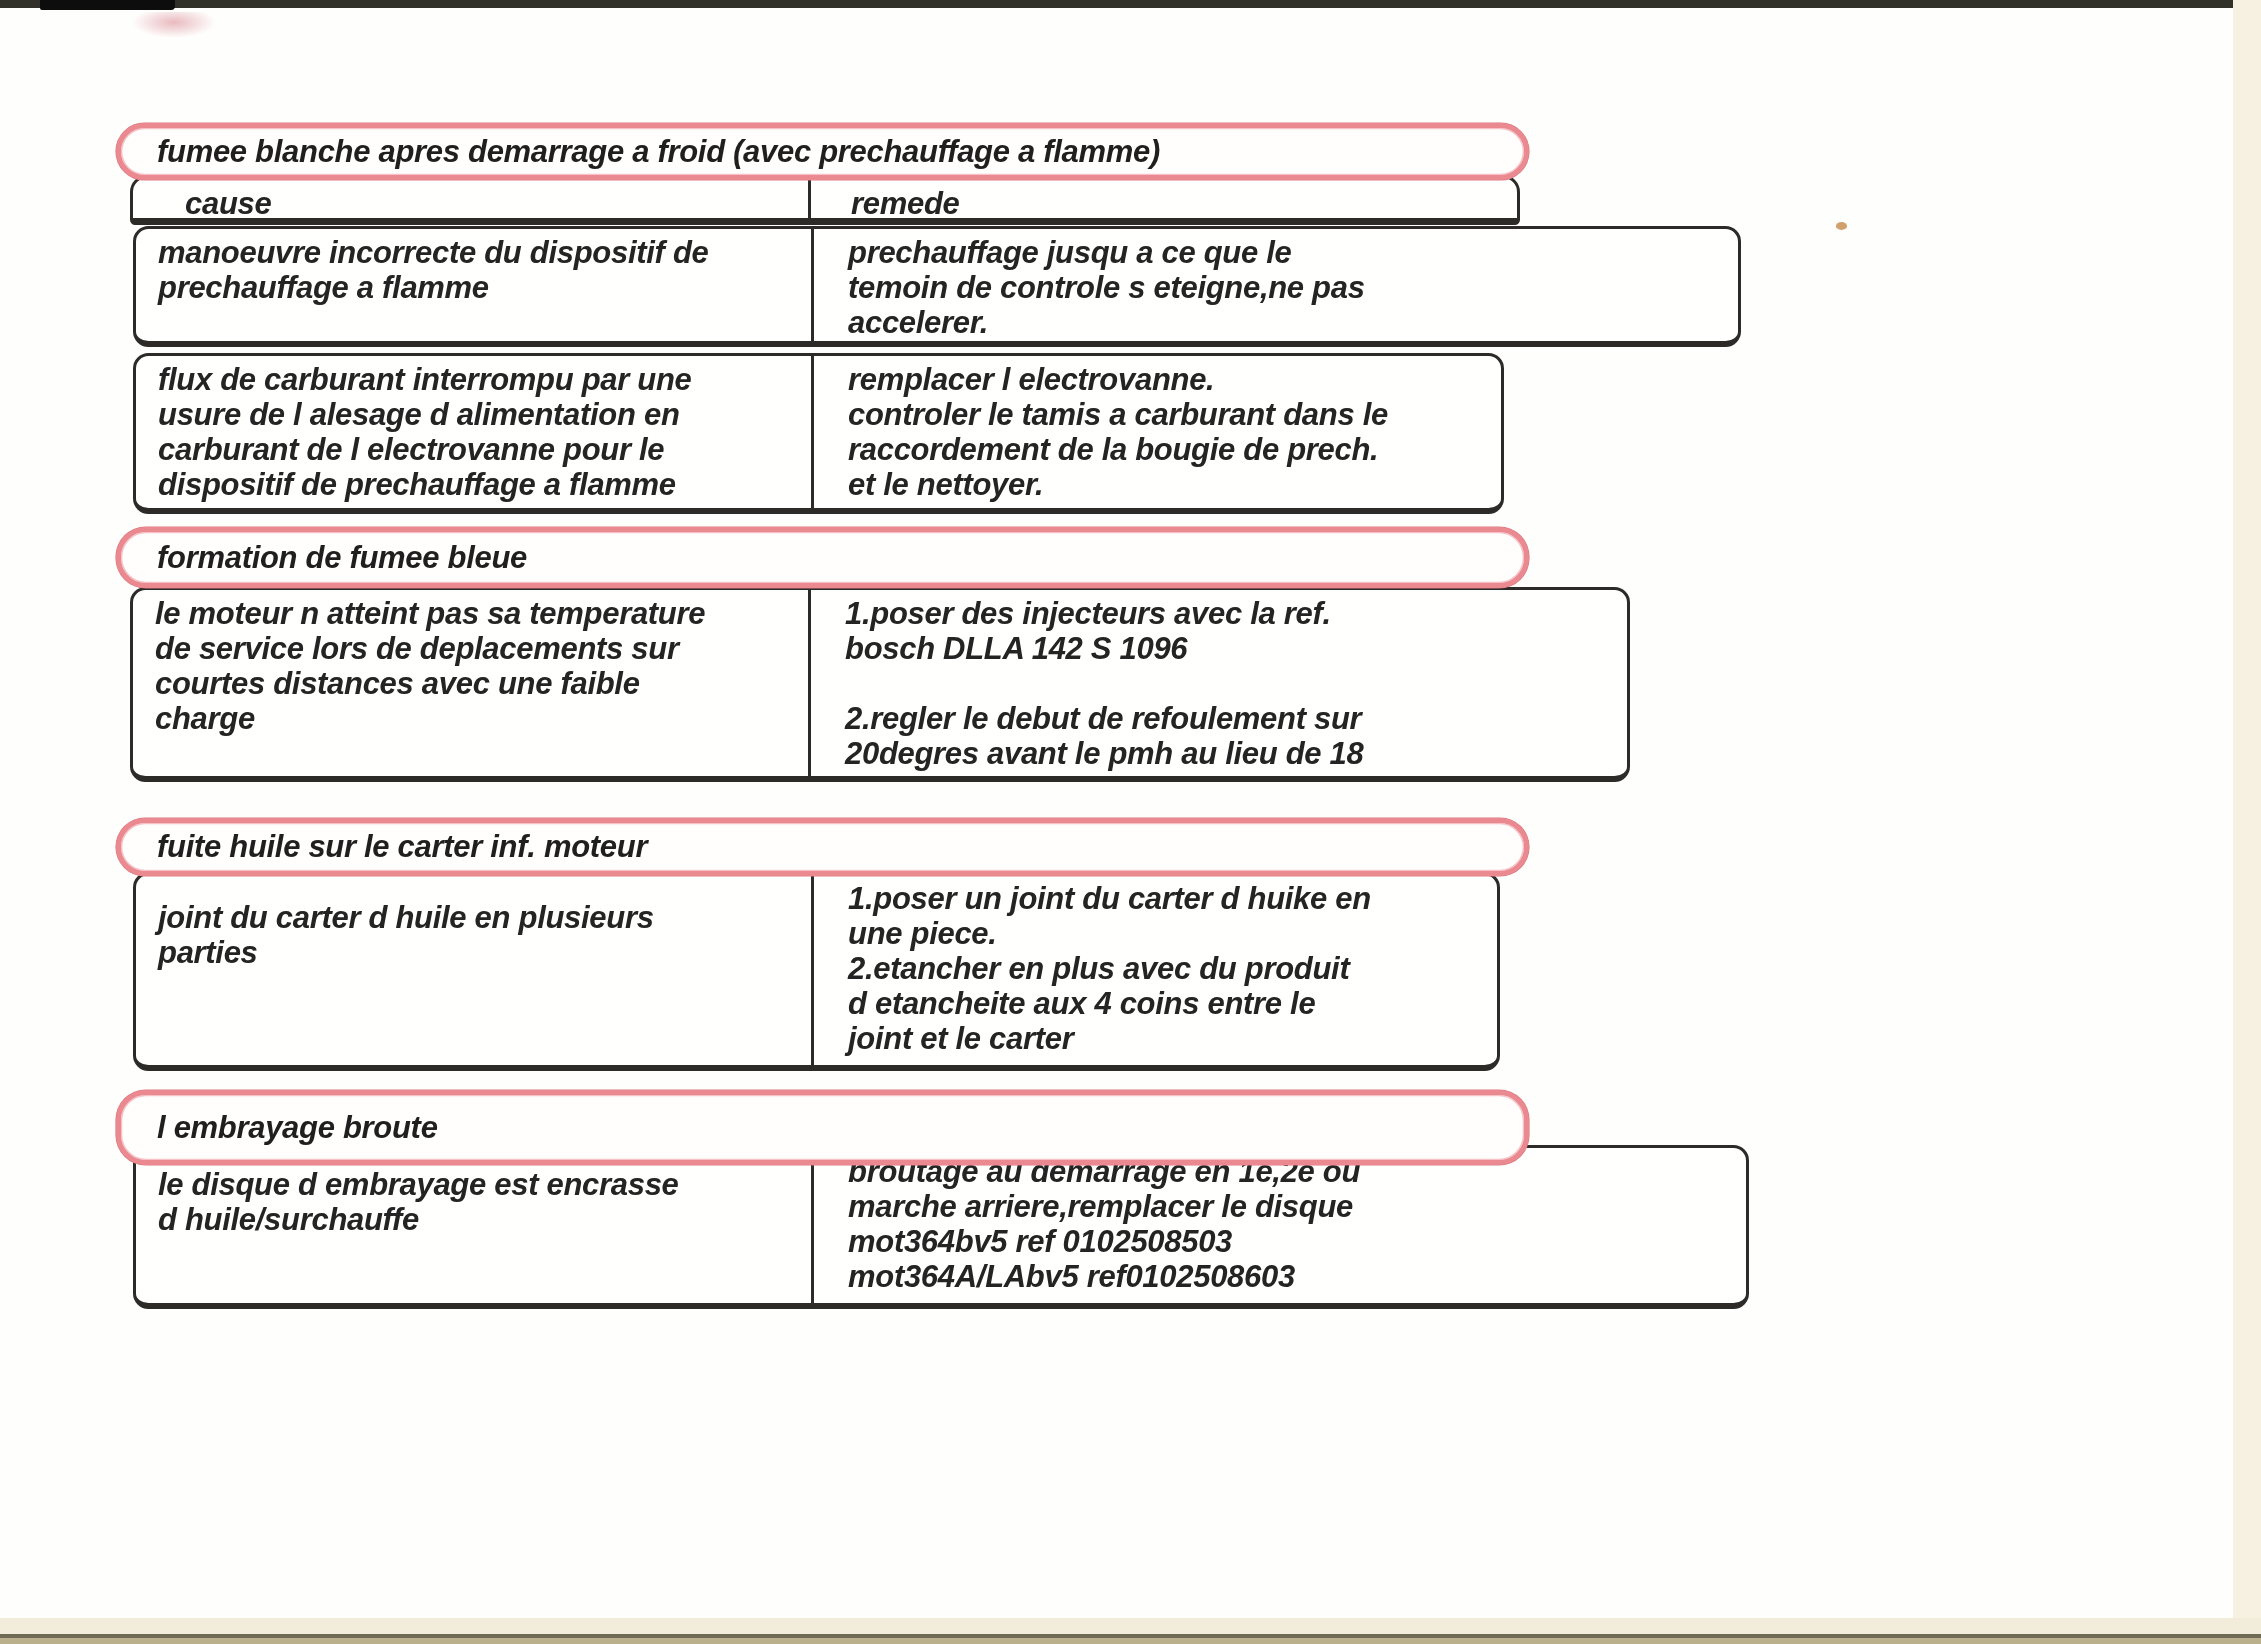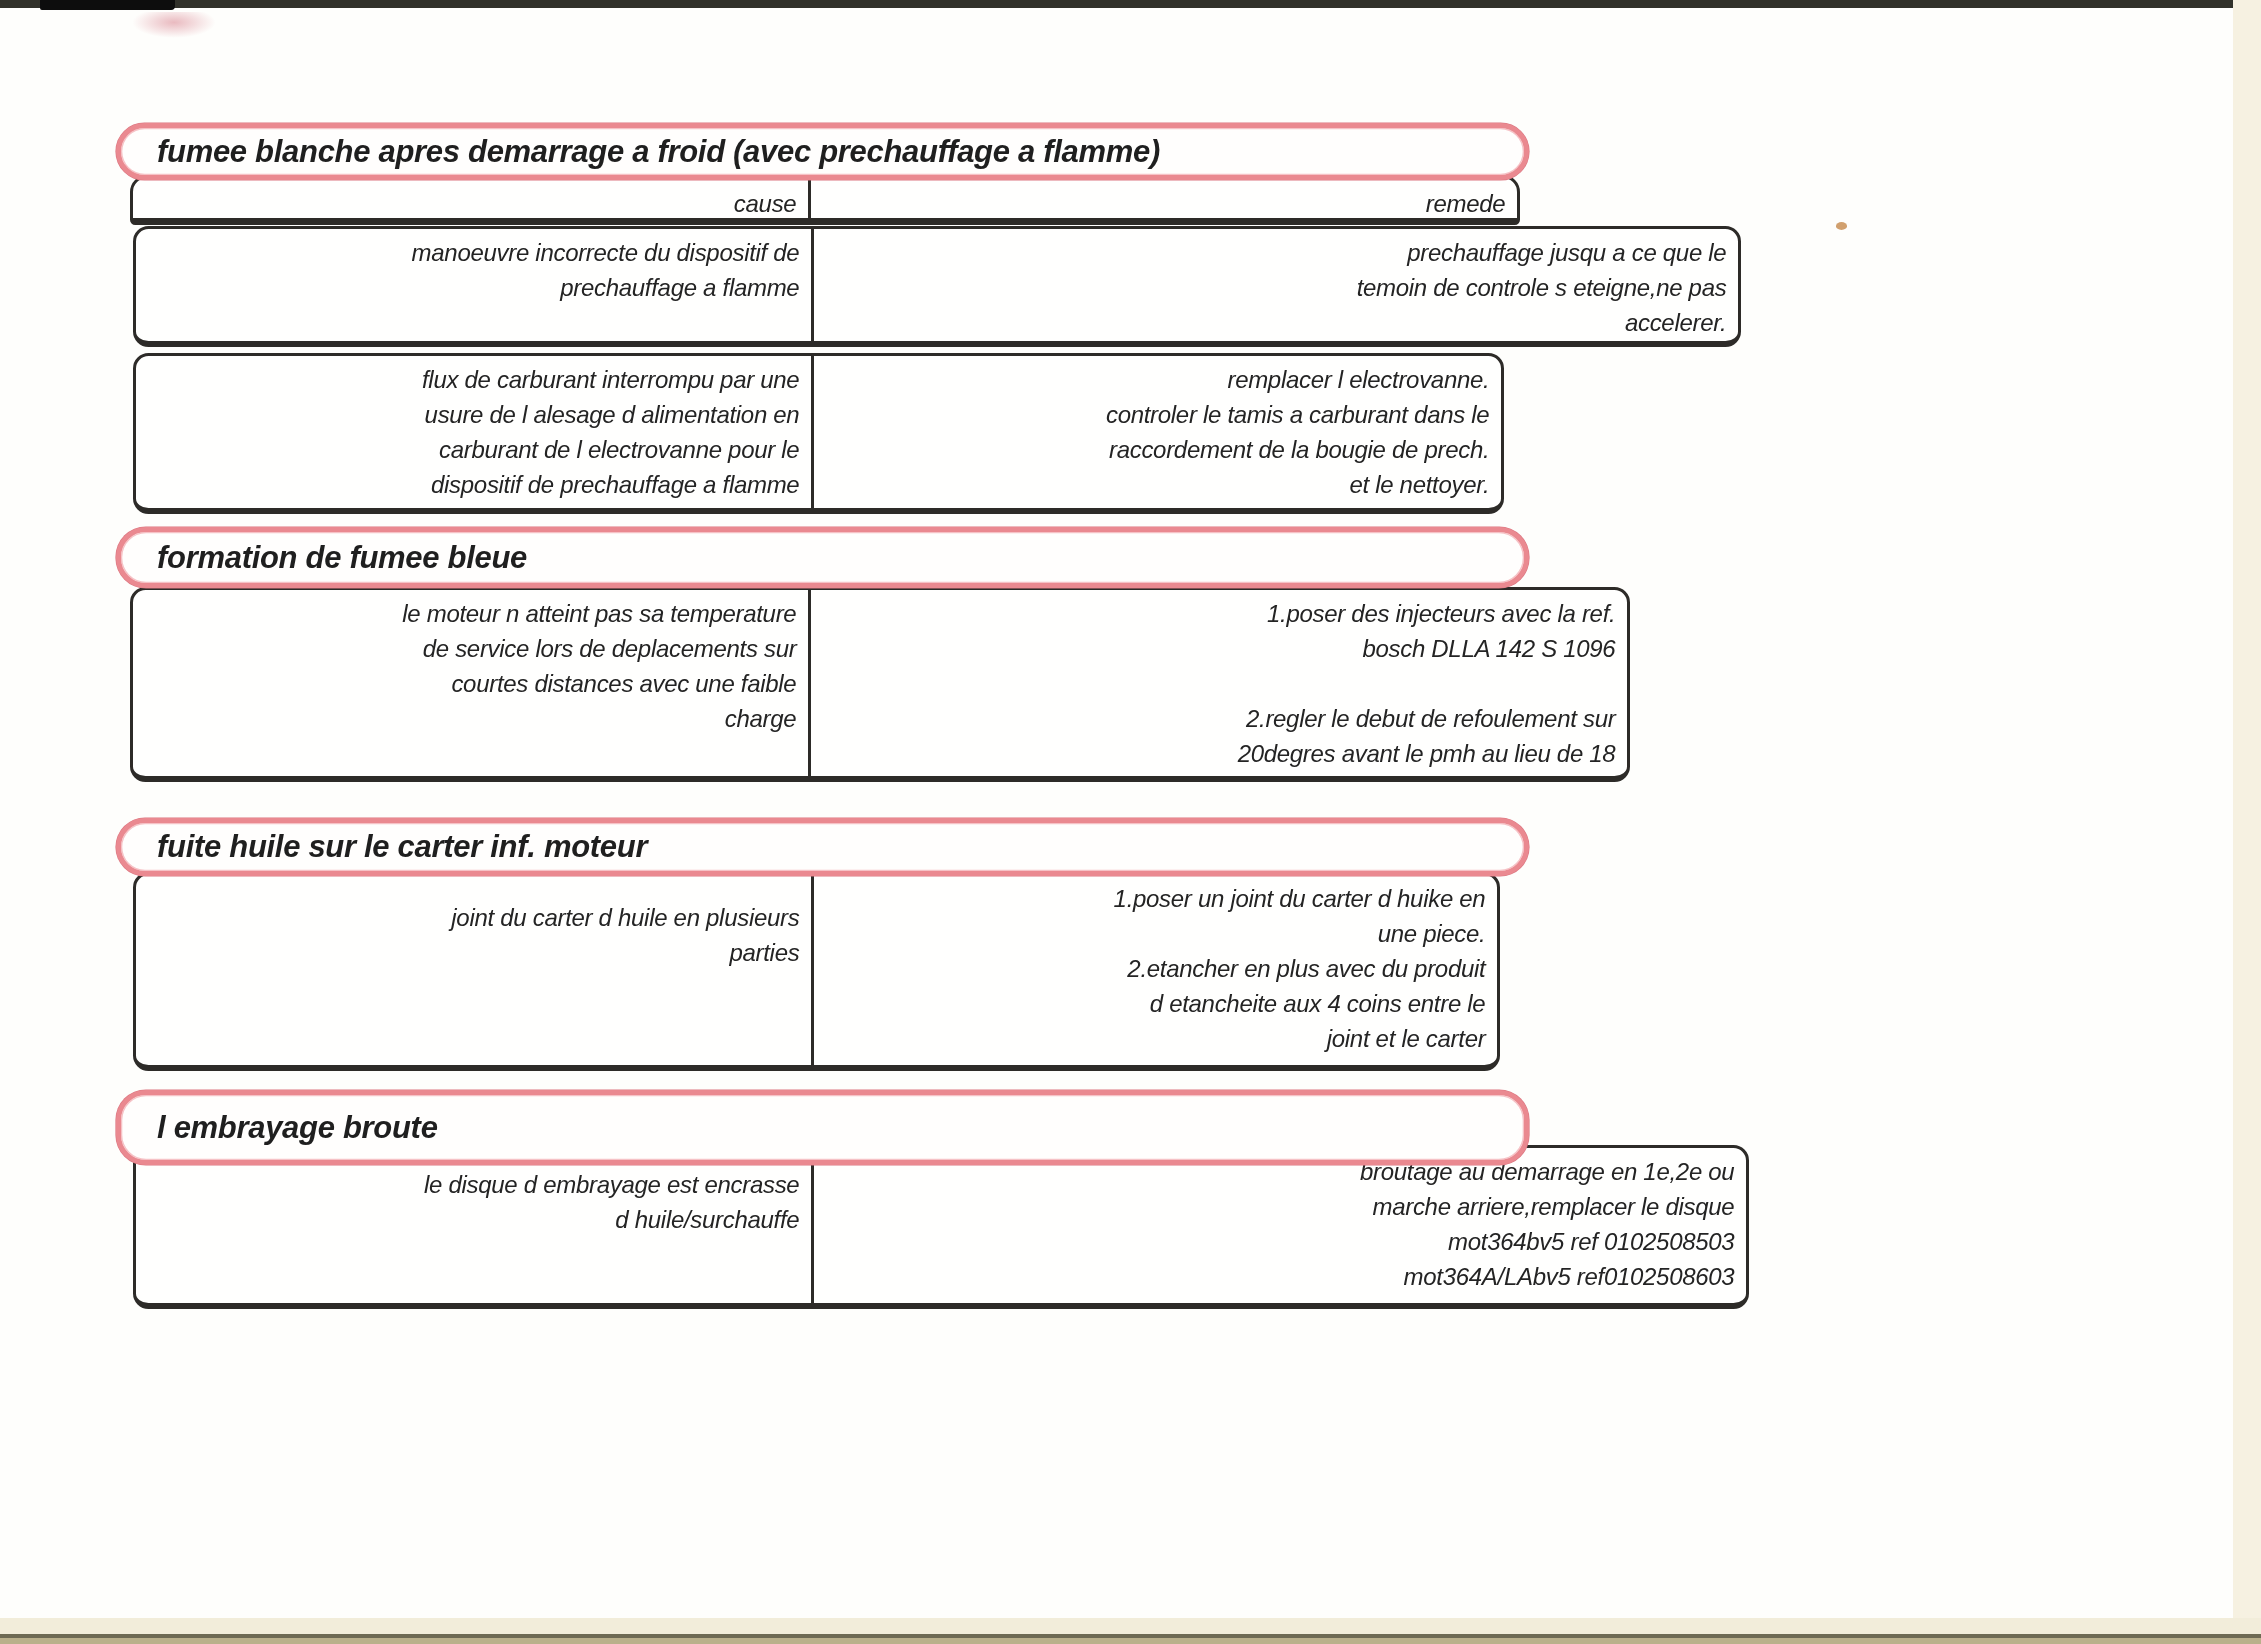--- a/index.html
+++ b/index.html
@@ -1,15 +1,15 @@
 <!DOCTYPE html>
 <html style="font-size:10.3px"><head>
 <meta charset="utf-8">
 <style>
-  * { margin:0; padding:0; box-sizing:border-box;text-align:right; }
+  * { margin:0; padding:0; box-sizing:border-box; }
   html,body { background:#ffffff; }
   body { font-family:"Liberation Sans", sans-serif; }
 
   .page {
     position:relative;
     width:2261px; height:1644px;
     background:#fefefc;
     overflow:hidden;
   }
 
@@ -53,22 +53,22 @@
   .cell {
     height:100%;
     padding:5.8px 11.6px 3.9px 22px;
   }
   .cell.left {
     width:678px; flex:0 0 678px;
     border-right:3.2px solid #2d2b28;
   }
   .cell.right { flex:1 1 auto; padding-left:34px; }
   .cell-text {
-    font-weight:400; font-style:italic;
-    font-size:24px; line-height:35px; letter-spacing:-0.3px;
+    font-weight:700; font-style:italic;
+    font-size:31px; line-height:35px; letter-spacing:-0.3px;
     color:#242424;
     white-space:pre-line;
   }
   .header-box .cell { padding-top:7.7px; }
   .header-box .cell.left  { padding-left:52px; }
   .header-box .cell.right { padding-left:40px; }
   .header-box { border-bottom-width:7.7px; border-radius:17px 17px 5.2px 5.2px; }
 </style>
 </head>
 <body>

